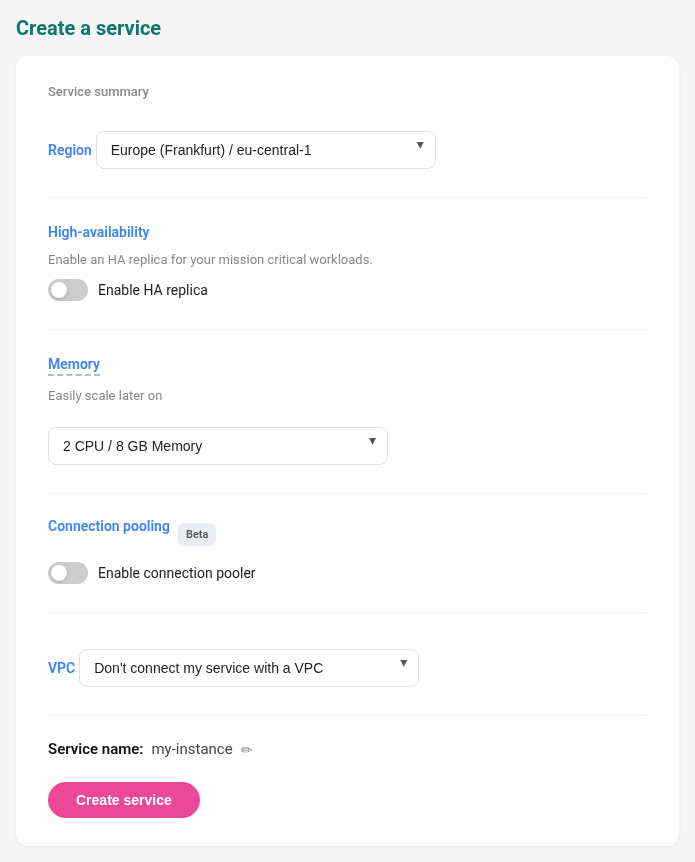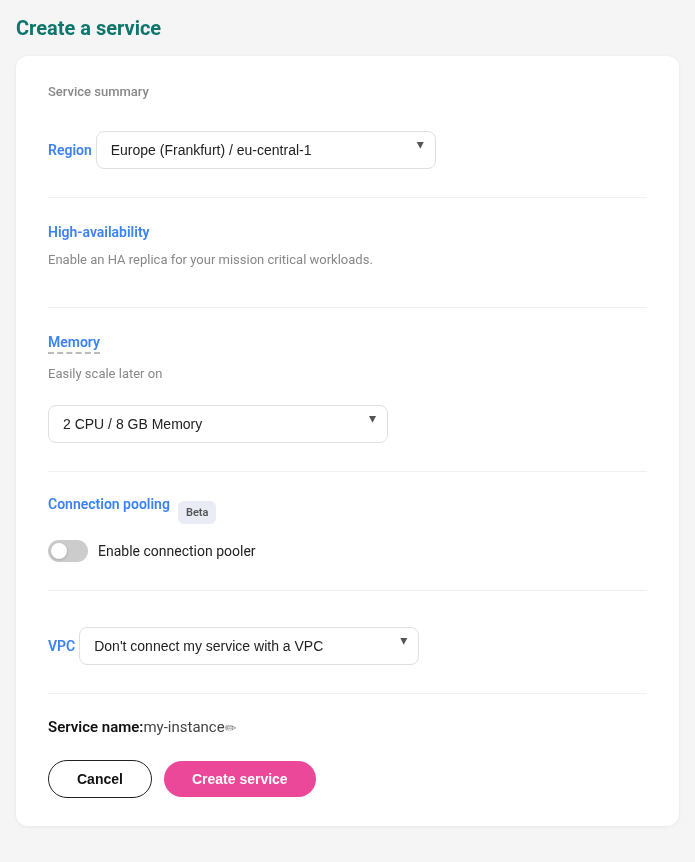--- a/index.html
+++ b/index.html
@@ -174,21 +174,21 @@
 
     .connection-pooling-header {
       display: flex;
       align-items: center;
       margin-bottom: 12px;
     }
 
     .service-name-row {
       display: flex;
       align-items: flex-end;
-      gap: 0;
+      gap: 8px;
       margin-top: 11px;
     }
 
     .service-name-label {
       font-size: 15px;
       font-weight: 600;
       color: #111;
     }
 
     .service-name-value {
@@ -251,20 +251,27 @@
         <select class="select-box"><option>Europe (Frankfurt) / eu-central-1</option><option>US East (N. Virginia) / us-east-1</option><option>US West (Oregon) / us-west-2</option><option>Asia Pacific (Singapore) / ap-southeast-1</option></select>
         <span class="select-chevron">▾</span>
       </div>
     </div>
 
     <hr class="divider">
 
     <div class="section-block">
       <div class="field-label">High-availability</div>
       <div class="section-subtitle">Enable an HA replica for your mission critical workloads.</div>
+      <div class="toggle-row">
+        <label class="toggle">
+          <input type="checkbox" style="">
+          <span class="toggle-slider"></span>
+        </label>
+        <span class="toggle-label">Enable HA replica</span>
+      </div>
     </div>
 
     <hr class="divider">
 
     <div class="section-block">
       <div class="field-label field-label-dotted">Memory</div>
       <div class="section-subtitle">Easily scale later on</div>
       <div class="select-wrapper">
         <select class="select-box"><option>1 CPU / 2 GB Memory</option><option selected="">2 CPU / 8 GB Memory</option><option>4 CPU / 16 GB Memory</option><option>8 CPU / 32 GB Memory</option></select>
         <span class="select-chevron">▾</span>
@@ -301,18 +308,17 @@
 
     <div class="section-block">
       <div class="service-name-row">
         <span class="service-name-label">Service name:</span>
         <span class="service-name-value">my-instance</span>
         <span class="edit-icon">✏</span>
       </div>
     </div>
 
     <div class="buttons-row">
-      <button class="btn-cancel">Cancel</button>
       <button class="btn-create">Create service</button>
     </div>
 
   </div>
 </div>
 
 </body></html>

